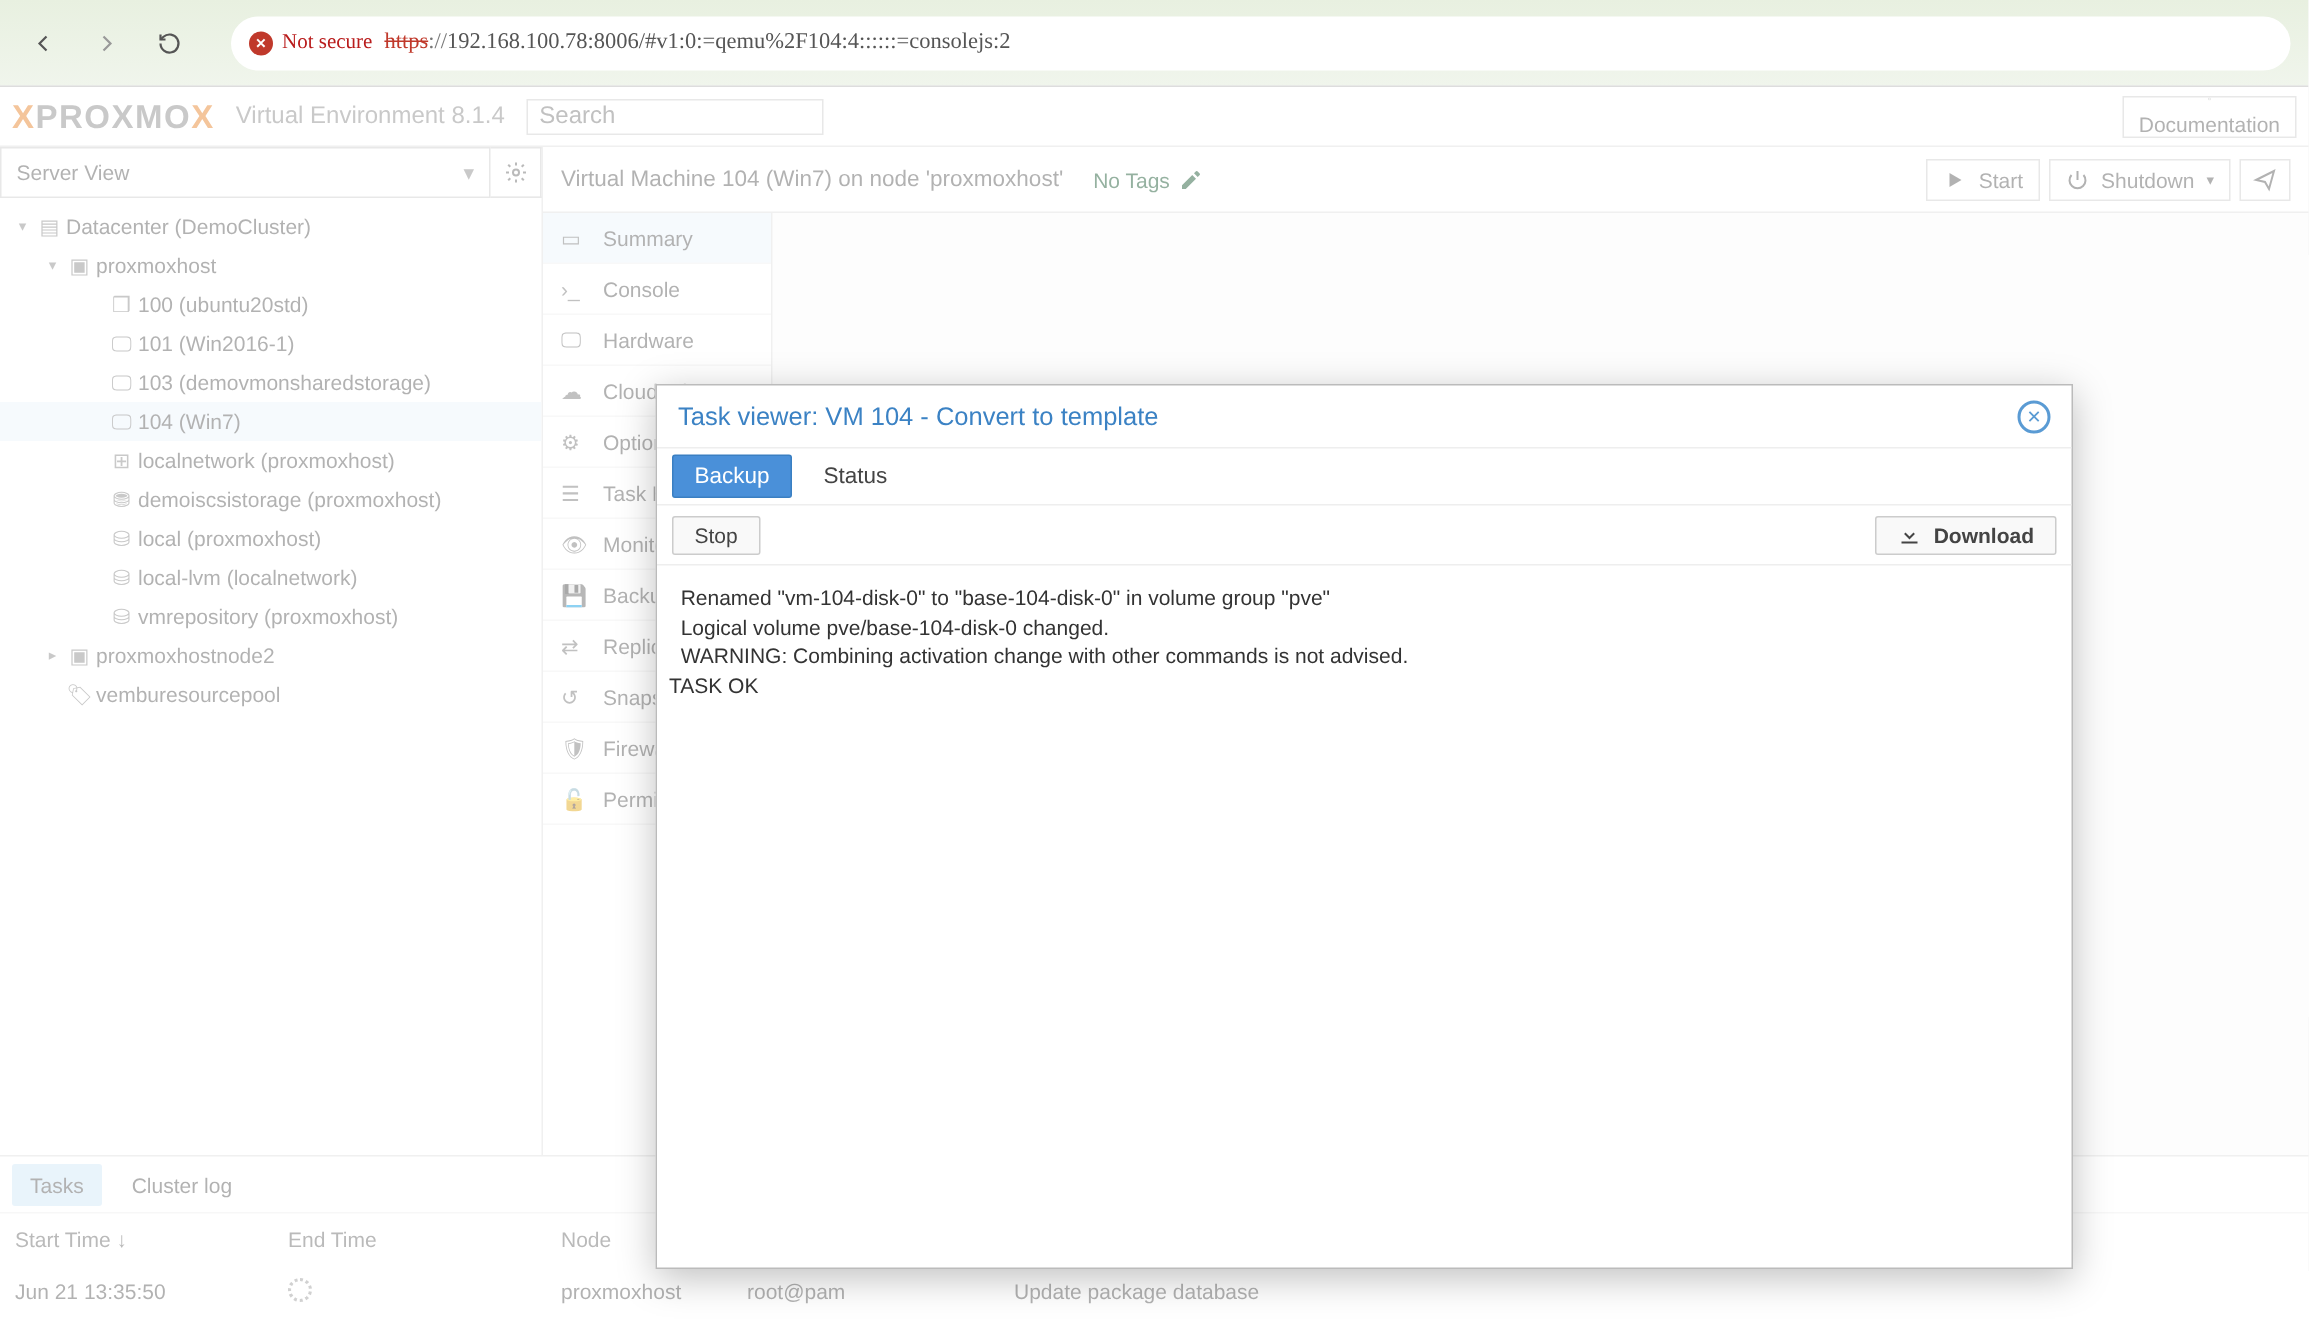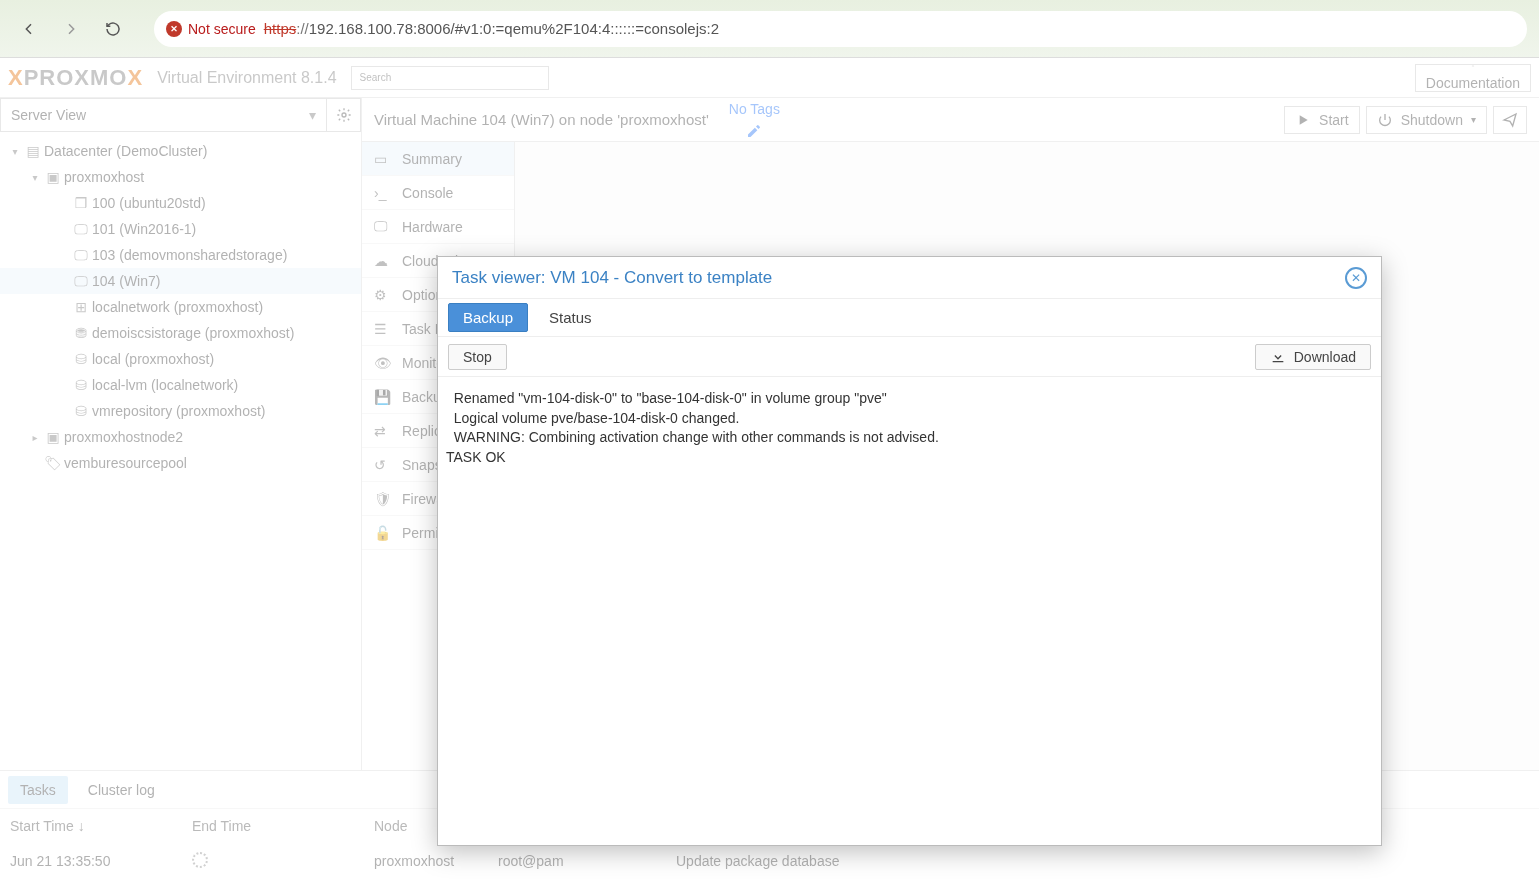--- a/index.html
+++ b/index.html
@@ -1,56 +1,56 @@
 <!DOCTYPE html>
 <html><head>
 <meta charset="utf-8">
 <style>
 * { box-sizing: border-box; margin: 0; padding: 0; }
 body { font-family: -apple-system, "Helvetica Neue", Arial, sans-serif; font-size: 13px; color: #555; background: #f5f5f5; overflow: hidden; width: 1539px; height: 880px; position: relative; }
 .browser-chrome { height: 58px; background: linear-gradient(#e8f0e0, #f0f5ec); border-bottom: 1px solid #ddd; display: flex; align-items: center; padding: 10px 12px; gap: 8px; }
 .nav-btn { width: 34px; height: 34px; display: flex; align-items: center; justify-content: center; border-radius: 50%; cursor: pointer; color: #555; }
 .nav-btn.disabled { color: #999; }
-.url-bar { flex: 1; background: #fff; border-radius: 18px; height: 36px; display: flex; align-items: center; padding: 0 12px; gap: 8px; margin-left: 16px; }
+.url-bar { flex: 1; background: #fff; border-radius: 18px; height: 36px; display: flex; align-items: center; padding: 0 12px; gap: 8px; margin-left: 16px; font-family: Liberation Serif, serif; }
 .insecure-badge { display: flex; align-items: center; gap: 6px; color: #b91c1c; font-weight: 500; font-size: 14px; }
 .insecure-ico { width: 16px; height: 16px; background: #c0392b; border-radius: 50%; display: inline-flex; align-items: center; justify-content: center; }
 .insecure-ico::after { content: '✕'; color: #fff; font-size: 9px; font-weight: bold; }
 .url-text { font-size: 15px; color: #555; }
 .url-text .strike { text-decoration: line-through; color: #c0392b; }
 .url-text .grey { color: #777; }
 
 .app { position: relative; height: 822px; }
 .overlay { position: absolute; inset: 0; background: rgba(255,255,255,0.55); z-index: 5; pointer-events: none; }
 
 .topbar { height: 40px; background: #fff; border-bottom: 1px solid #ddd; display: flex; align-items: center; padding: 0 8px; gap: 8px; }
 .logo { display: flex; align-items: center; font-weight: 800; font-size: 22px; letter-spacing: 1px; }
 .logo-x1 { color: #e67e22; }
 .logo-rest { color: #888; }
 .ve-label { color: #888; font-size: 16px; margin-left: 6px; }
-.search-box { margin-left: 6px; width: 198px; height: 24px; border: 1px solid #ccc; padding: 0 8px; font-size: 10px; color: #888; background: #fff; }
+.search-box { margin-left: 6px; width: 198px; height: 24px; border: 1px solid #ccc; padding: 0 8px; font-size: 16px; color: #888; background: #fff; }
 .doc-btn { margin-left: auto; border: 1px solid #ccc; background: #fff; height: 28px; padding: 0 10px; display: flex; align-items: center; gap: 8px; color: #555; font-size: 14px; flex-direction: column; }
 
 .body-row { display: flex; height: 672px; }
 .sidebar { width: 362px; background: #fff; border-right: 1px solid #ddd; display: flex; flex-direction: column; }
 .view-head { height: 34px; border-bottom: 1px solid #ddd; display: flex; align-items: center; }
 .view-sel { flex: 1; height: 34px; border: 1px solid #ccc; margin: 0; display: flex; align-items: center; padding: 0 10px; font-size: 14px; color: #555; background: #fff; }
 .view-sel .chev { margin-left: auto; color: #888; }
 .gear-btn { width: 34px; height: 34px; border: 1px solid #ccc; border-left: none; display: flex; align-items: center; justify-content: center; color: #666; }
 
 .tree { padding: 6px 0; font-size: 14px; color: #555; overflow: auto; flex: 1; }
 .tn { display: flex; align-items: center; height: 26px; padding-right: 8px; cursor: pointer; white-space: nowrap; }
 .tn .exp { width: 14px; text-align: center; color: #888; font-size: 10px; }
 .tn .ico { width: 22px; display: inline-flex; align-items: center; justify-content: center; color: #888; }
 .tn.d0 { padding-left: 8px; } .tn.d1 { padding-left: 28px; } .tn.d2 { padding-left: 56px; }
 .tn.sel { background: #eaf3fb; }
 
 .main { flex: 1; display: flex; flex-direction: column; background: #fafafa; }
 .mainbar { height: 44px; border-bottom: 1px solid #ddd; display: flex; align-items: center; padding: 0 12px; gap: 20px; background: #fff; }
 .mainbar .title { font-size: 15px; color: #555; }
-.notags { color: #3b82f6; font-size: 14px; display: flex; align-items: center; gap: 6px; flex-direction: column; }
+.notags { color: #14532d; font-size: 14px; display: flex; align-items: center; gap: 6px; }
 .tb-right { margin-left: auto; display: flex; gap: 6px; }
 .tb-btn { border: 1px solid #ccc; background: #fff; height: 28px; padding: 0 10px; display: flex; align-items: center; gap: 8px; font-size: 14px; color: #555; }
 
 .main-row { flex: 1; display: flex; }
 .leftmenu { width: 153px; background: #fff; border-right: 1px solid #ddd; }
 .lm-item { height: 34px; display: flex; align-items: center; padding: 0 12px; gap: 12px; font-size: 14px; color: #555; border-bottom: 1px solid #f0f0f0; }
 .lm-item.act { background: #eaf3fb; }
 .lm-item .ico { width: 16px; color: #777; }
 
 .bottom-tabs { height: 38px; border-top: 1px solid #ddd; background: #fff; display: flex; align-items: center; padding: 0 8px; gap: 8px; }
@@ -65,21 +65,21 @@
 
 .modal { position: absolute; top: 198px; left: 437px; width: 945px; height: 590px; background: #fff; border: 1px solid #bbb; box-shadow: 0 6px 24px rgba(0,0,0,0.25); z-index: 20; display: flex; flex-direction: column; }
 .m-head { height: 42px; display: flex; align-items: center; padding: 0 14px; border-bottom: 1px solid #eee; }
 .m-title { color: #3b82c4; font-size: 17px; }
 .m-close { margin-left: auto; width: 22px; height: 22px; border: 2px solid #5a9bd4; border-radius: 50%; display: flex; align-items: center; justify-content: center; color: #5a9bd4; cursor: pointer; font-size: 12px; }
 .m-tabs { height: 38px; display: flex; align-items: center; padding: 0 10px; gap: 6px; border-bottom: 1px solid #eee; }
 .m-tab { padding: 5px 14px; font-size: 15px; color: #444; border: 1px solid transparent; border-radius: 2px; }
 .m-tab.act { background: #4a90d9; color: #fff; border-color: #3a7fc2; }
 .m-tools { height: 40px; display: flex; align-items: center; padding: 0 10px; border-bottom: 1px solid #eee; }
 .m-btn { border: 1px solid #ccc; background: #f9f9f9; padding: 4px 14px; font-size: 14px; color: #444; border-radius: 2px; }
-.m-btn.right { margin-left: auto; display: flex; align-items: center; gap: 8px; }
+.m-btn.right { margin-left: auto; display: flex; align-items: center; gap: 8px; font-weight: bold; }
 .m-body { flex: 1; padding: 12px 8px; font-family: Arial, sans-serif; font-size: 14px; color: #333; white-space: pre; overflow: auto; line-height: 1.4; }
 
 svg { width: 16px; height: 16px; }
 </style>
 </head>
 <body>
 
 <div class="browser-chrome">
   <div class="nav-btn">
       <svg viewBox="0 0 24 24" fill="none" stroke="currentColor" stroke-width="2.2">

